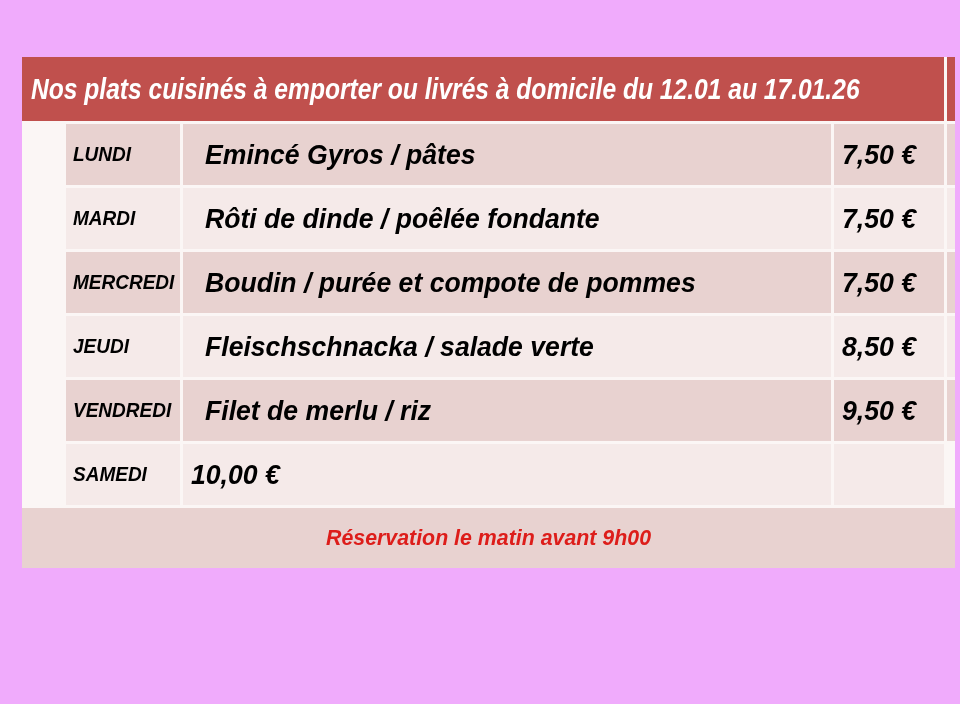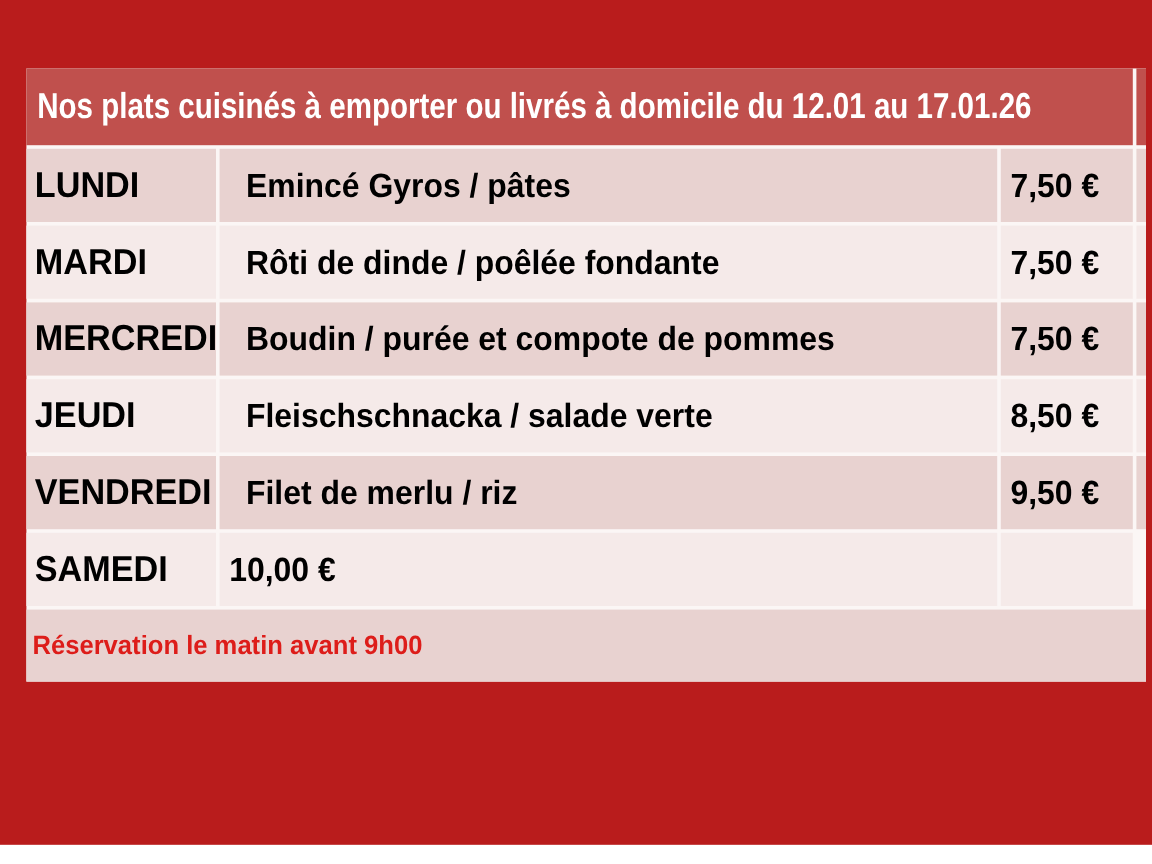--- a/index.html
+++ b/index.html
@@ -8,21 +8,22 @@
     width: 960px;
     height: 720px;
     background: #ffffff;
     font-family: "Liberation Sans", sans-serif;
     overflow: hidden;
   }
   .slide {
     position: relative;
     width: 960px;
     height: 704px;
-    background: #b91c1c;
+    background: #f0abfc;
+    font-style: italic;
   }
   .menu-table {
     position: absolute;
     left: 22px;
     top: 57px;
     display: grid;
     grid-template-columns: 158px 648px 110px 8px;
     grid-template-rows: 64px repeat(6, 61px) 60px;
     gap: 3px;
     background: #fbf6f5; 
@@ -41,39 +42,41 @@
     padding-left: 9px;
   }
   .header-sliver {
     grid-column: 4 / 5;
     background: #c0504d;
   }
   .band-a { background: #e8d2d0; }
   .band-b { background: #f5eae9; }
   .day-cell {
     font-weight: bold;
-    font-size: 30px;
+    font-size: 20px;
     color: #000000;
     padding-left: 7px;
+    margin-left: 44px;
   }
   .dish-cell {
     font-weight: bold;
     font-size: 28px;
     color: #000000;
     padding-left: 22px;
   }
   .price-cell {
     font-weight: bold;
     font-size: 28px;
     color: #000000;
     padding-left: 8px;
   }
   .footer-cell {
     grid-column: 1 / 5;
     background: #e8d2d0;
+    justify-content: center;
     color: #dd1d1a;
     font-weight: bold;
     font-size: 22px;
   }
   
   .fit {
     display: inline-block;
     white-space: nowrap;
     transform: scaleX(0.95);
     transform-origin: 0 50%;

